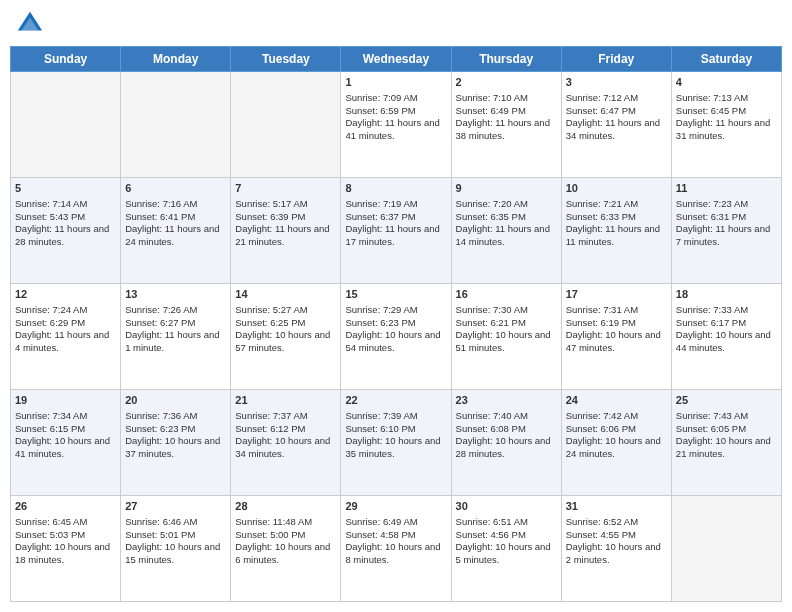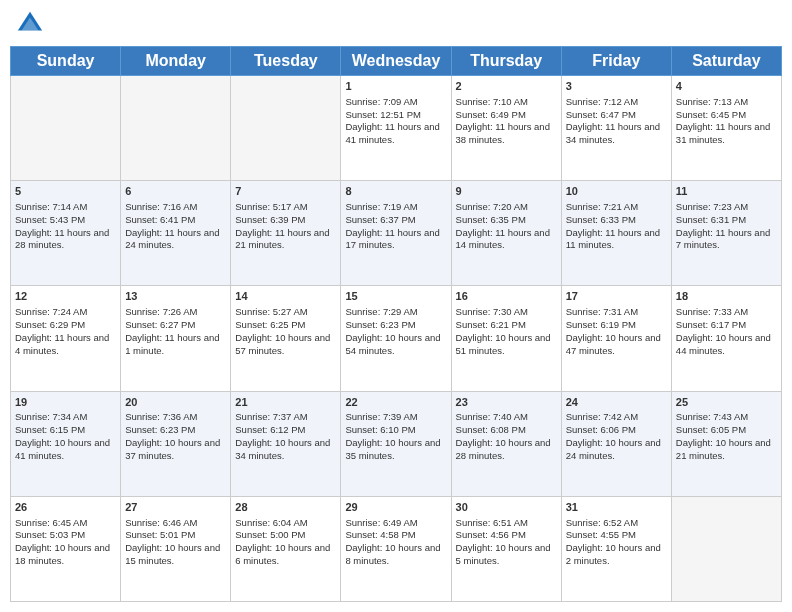--- a/index.html
+++ b/index.html
@@ -64,21 +64,21 @@
     .calendar {
       flex: 1;
       border: 1px solid #ccc;
       border-collapse: collapse;
       width: 100%;
       table-layout: fixed;
     }
     .calendar th {
       background: #3a7bbf;
       color: #fff;
-      font-size: 16px;
+      font-size: 12px;
       font-weight: bold;
       text-align: center;
       padding: 5px 2px;
       border: 1px solid #5a9bd5;
     }
     .calendar td {
       border: 1px solid #ccc;
       vertical-align: top;
       padding: 3px 4px;
       font-size: 9.5px;
@@ -133,21 +133,21 @@
         </tr>
       </thead>
     <tbody id="cal-body">
         <tr>
           <td class="empty"></td>
           <td class="empty"></td>
           <td class="empty"></td>
           <td>
             <span class="day-number">1</span>
             <div>Sunrise: 7:09 AM</div>
-            <div>Sunset: 12:51 PM</div>
+            <div>Sunset: 6:59 PM</div>
             <div>Daylight: 11 hours and 41 minutes.</div>
           </td>
           <td>
             <span class="day-number">2</span>
             <div>Sunrise: 7:10 AM</div>
             <div>Sunset: 6:49 PM</div>
             <div>Daylight: 11 hours and 38 minutes.</div>
           </td>
           <td>
             <span class="day-number">3</span>
@@ -302,21 +302,21 @@
             <div>Daylight: 10 hours and 18 minutes.</div>
           </td>
           <td>
             <span class="day-number">27</span>
             <div>Sunrise: 6:46 AM</div>
             <div>Sunset: 5:01 PM</div>
             <div>Daylight: 10 hours and 15 minutes.</div>
           </td>
           <td>
             <span class="day-number">28</span>
-            <div>Sunrise: 6:04 AM</div>
+            <div>Sunrise: 11:48 AM</div>
             <div>Sunset: 5:00 PM</div>
             <div>Daylight: 10 hours and 6 minutes.</div>
           </td>
           <td>
             <span class="day-number">29</span>
             <div>Sunrise: 6:49 AM</div>
             <div>Sunset: 4:58 PM</div>
             <div>Daylight: 10 hours and 8 minutes.</div>
           </td>
           <td>

